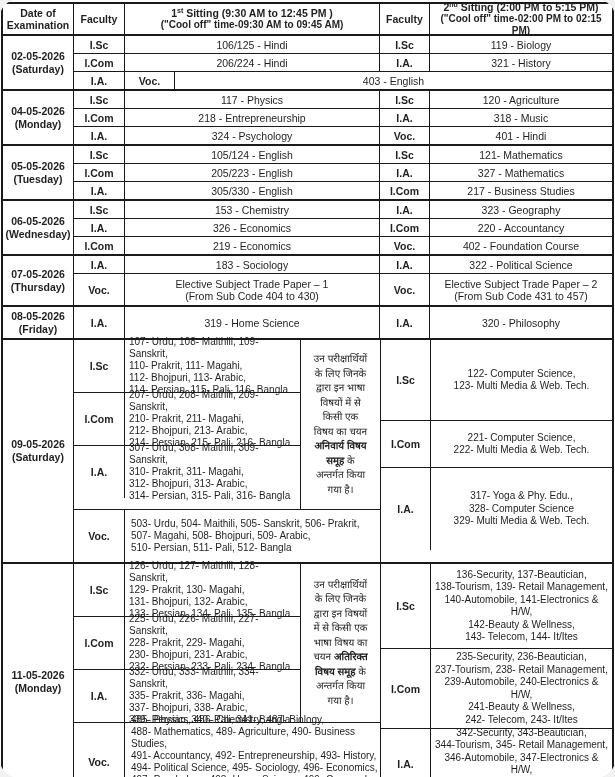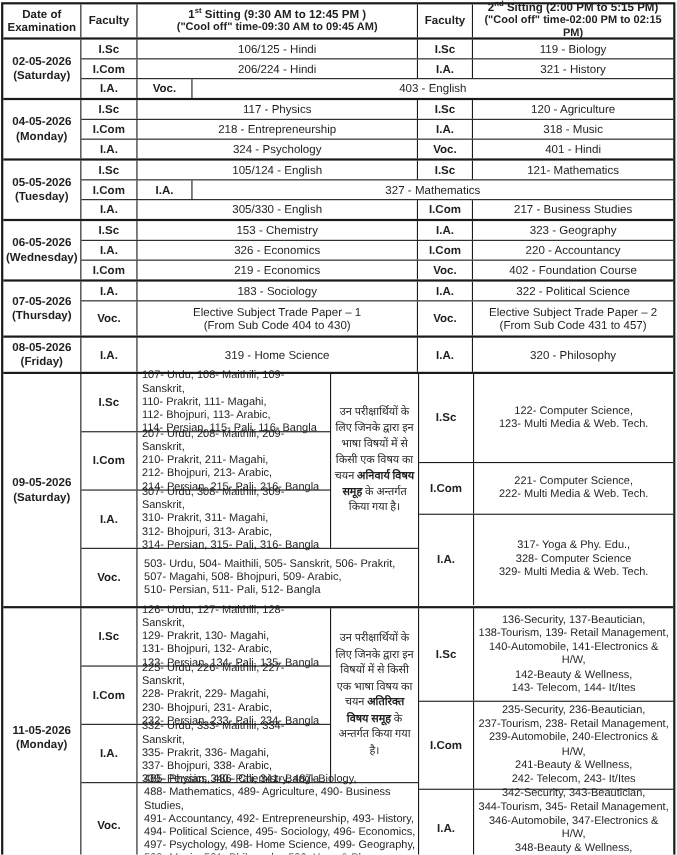--- a/index.html
+++ b/index.html
@@ -1,16 +1,16 @@
 <!DOCTYPE html>
 <html><head>
 <meta charset="utf-8">
 <style>
   html,body{margin:0;padding:0;background:#f2f2f2;}
-  .page{width:615px;height:777px;background:#ffffff;box-sizing:border-box;padding:2px 1px;overflow:hidden;}
+  .page{width:615px;height:777px;background:#ffffff;box-sizing:border-box;padding:2px 1px;overflow:hidden;border-radius:17px;}
   .table{box-sizing:border-box;width:613px;border:2px solid #1a1a1a;display:flex;flex-direction:column;
          font-family:"Liberation Sans", sans-serif;color:#1f1f1f;background:#fff;}
   .cell{box-sizing:border-box;}
   
   .w-date{width:71px;}
   .w-fac1{width:51px;}
   .w-s1{width:255px;}
   .w-fac2{width:50px;}
   .w-s2{flex:1;}
   .br{border-right:1px solid #1a1a1a;}
@@ -33,21 +33,21 @@
         text-align:center;white-space:pre-line;padding:1px 2px;}
   
   .cgroup-mid{width:306px;display:flex;flex-direction:column;border-right:1px solid #1a1a1a;}
   .cgroup-top{display:flex;flex:1;}
   .lang-rows{width:226px;display:flex;flex-direction:column;}
   .lang-rows > .row:not(:last-child){border-bottom:1px solid #1a1a1a;}
   .lang-fac{width:51px;}
   .lang-subj{flex:1;display:flex;align-items:center;font-size:10px;line-height:12px;
              text-align:left;white-space:pre-line;padding:2px 2px 2px 4px;}
   .note-cell{flex:1;border-left:1px solid #1a1a1a;display:flex;align-items:center;justify-content:flex-end;
-             font-size:10px;line-height:14.5px;text-align:center;padding:2px;font-family:Liberation Serif, serif;}
+             font-size:10px;line-height:14.5px;text-align:center;padding:12px;}
   .voc-row{border-top:1px solid #1a1a1a;display:flex;}
   .voc-subj{flex:1;display:flex;align-items:center;font-size:10px;line-height:12px;
             text-align:left;white-space:pre-line;padding:2px 2px 2px 6px;}
   .cgroup-right{flex:1;display:flex;flex-direction:column;}
   .cgroup-right > .row:not(:last-child){border-bottom:1px solid #1a1a1a;}
   .r-fac{width:50px;}
   .r-subj{flex:1;display:flex;align-items:center;justify-content:center;font-size:10px;line-height:12.5px;
           text-align:center;white-space:pre-line;padding:13px 2px;}
   .bold{font-weight:bold;}
 </style>
@@ -131,20 +131,21 @@
           </div>
           <div class="rows">
             <div class="row" style="height: 17px;">
               <div class="cell fac w-fac1 br">I.Sc</div>
               <div class="cell subj w-s1 br">105/124 - English</div>
               <div class="cell fac w-fac2 br">I.Sc</div>
               <div class="cell subj w-s2">121- Mathematics</div>
             </div>
             <div class="row" style="height: 17px;">
               <div class="cell fac w-fac1 br">I.Com</div>
+              <div class="cell subj w-s1 br">205/223 - English</div>
               <div class="cell fac w-fac2 br">I.A.</div>
               <div class="cell subj w-s2">327 - Mathematics</div>
             </div>
             <div class="row" style="height: 17px;">
               <div class="cell fac w-fac1 br">I.A.</div>
               <div class="cell subj w-s1 br">305/330 - English</div>
               <div class="cell fac w-fac2 br">I.Com</div>
               <div class="cell subj w-s2">217 - Business Studies</div>
             </div>
           </div>

